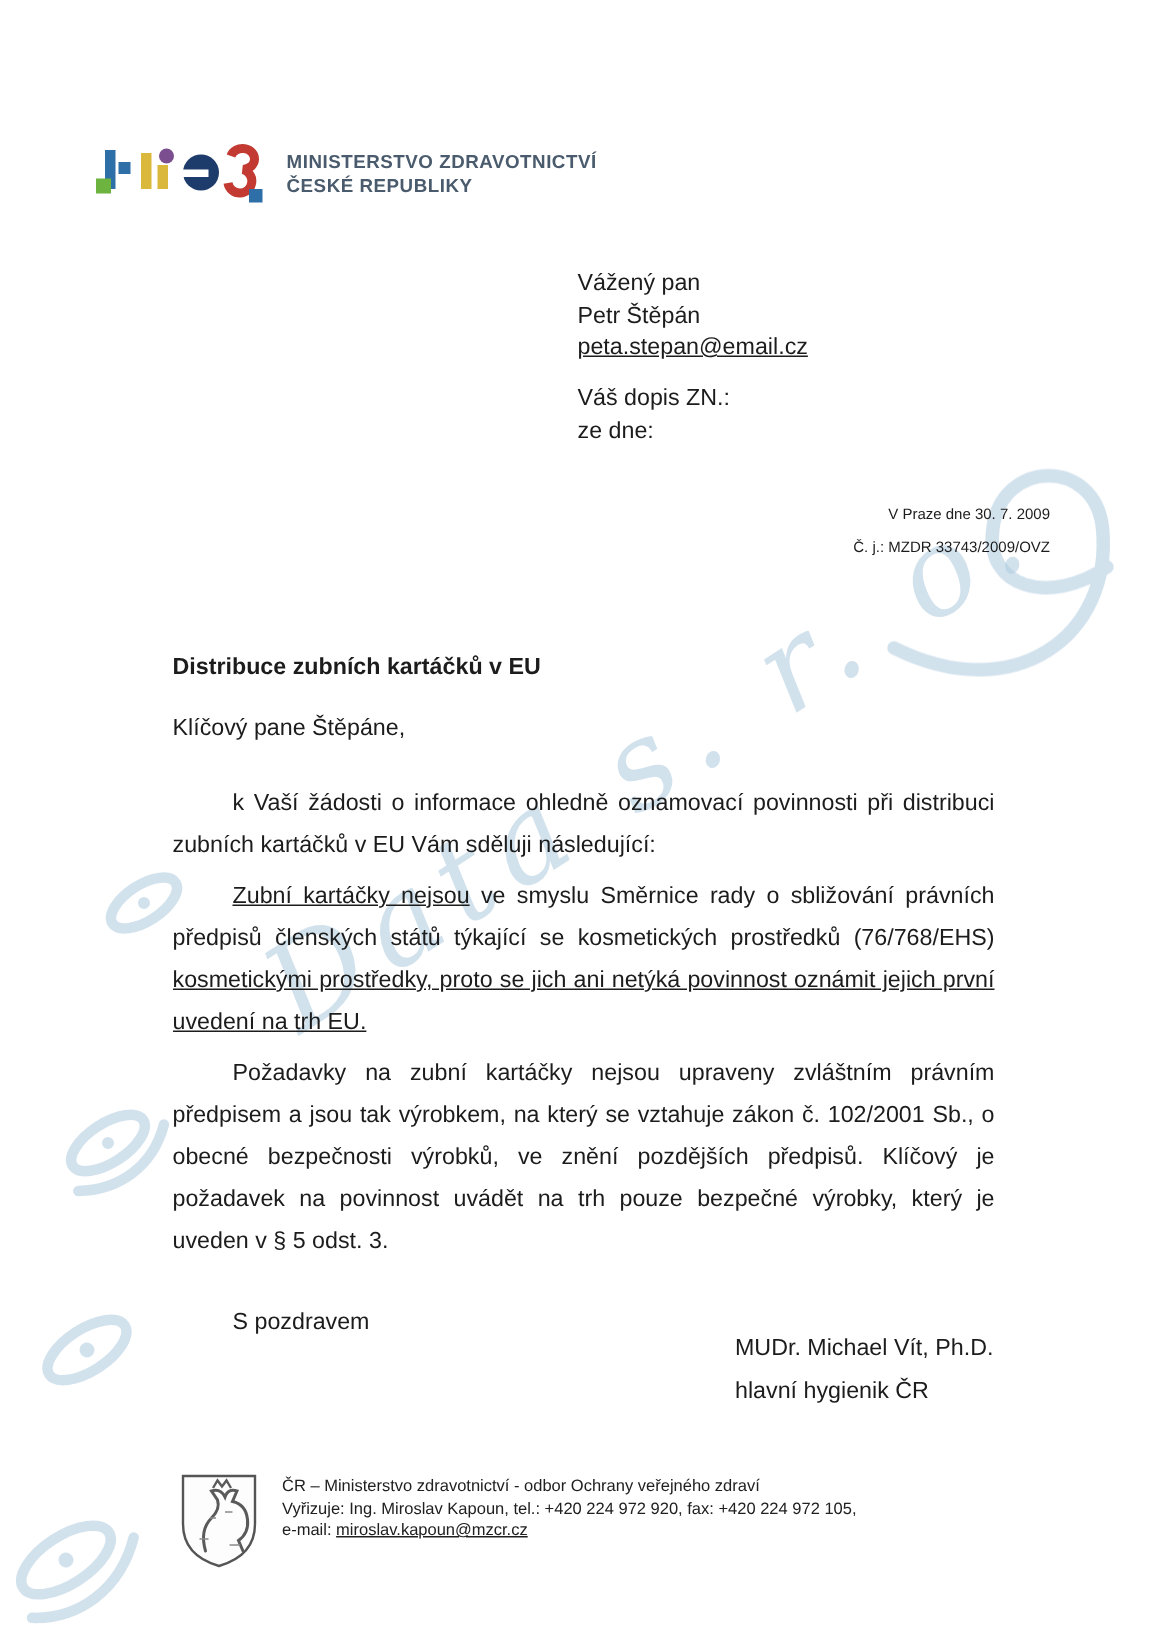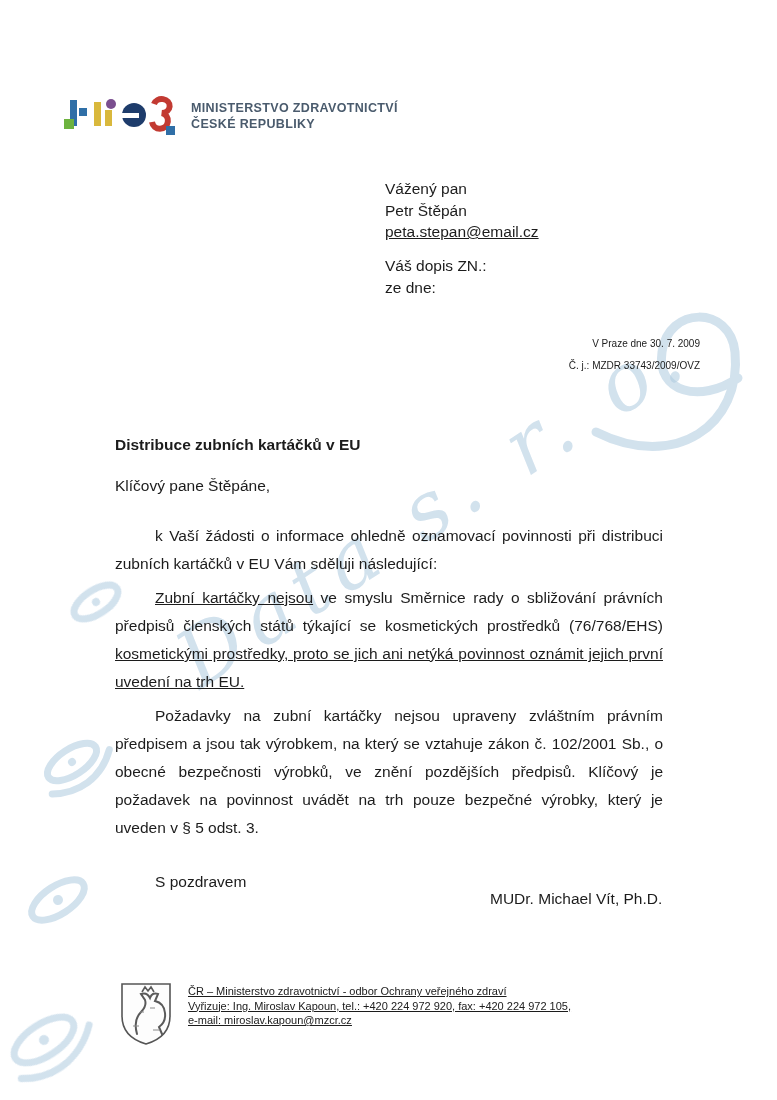--- a/index.html
+++ b/index.html
@@ -27,21 +27,21 @@
 
   
   .bodytext { left:115px; top:472px; width:548px; font-size:15.5px; }
   .bodytext p { text-align:justify; text-indent:40px; line-height:28px; margin:0 0 6px; }
   .bodytext p.greet   { text-indent:0; text-align:left; margin-bottom:22px; }
   .bodytext p.closing { text-align:left; margin-top:26px; }
 
   .signature { left:490px; top:884px; font-size:15.5px; line-height:29px; }
 
   
-  .footer { left:120px; top:982px; display:flex; align-items:flex-start; gap:16px;text-decoration:underline; }
+  .footer { left:120px; top:982px; display:flex; align-items:flex-start; gap:16px; }
   .footer-text { font-size:11px; line-height:14.5px; color:#202020; padding-top:2px; }
 
   .u { text-decoration:underline; color:inherit; cursor:pointer; }
 </style>
 </head>
 <body>
 
 <div class="page">
 
   <svg class="watermark" width="777" height="1100" viewBox="0 0 777 1100">
@@ -109,20 +109,21 @@
   <div class="layer bodytext">
     <p class="greet">Klíčový pane Štěpáne,</p>
     <p>k Vaší žádosti o informace ohledně oznamovací povinnosti při distribuci zubních kartáčků v EU Vám sděluji následující:</p>
     <p><span class="u">Zubní kartáčky nejsou</span><span> ve smyslu Směrnice rady o sbližování právních předpisů členských států týkající se kosmetických prostředků (76/768/EHS) </span><span class="u">kosmetickými prostředky, proto se jich ani netýká povinnost oznámit jejich první uvedení na trh EU.</span></p>
     <p>Požadavky na zubní kartáčky nejsou upraveny zvláštním právním předpisem a jsou tak výrobkem, na který se vztahuje  zákon č. 102/2001 Sb., o obecné bezpečnosti výrobků, ve znění pozdějších předpisů. Klíčový je požadavek na povinnost uvádět na trh pouze bezpečné výrobky, který je uveden v § 5 odst. 3.</p>
     <p class="closing">S pozdravem</p>
   </div>
 
   <div class="layer signature">
     <div>MUDr. Michael Vít, Ph.D.</div>
+    <div>hlavní hygienik ČR</div>
   </div>
 
   <div class="layer footer">
     <svg width="52" height="64" viewBox="0 0 52 64">
       <path d="M2 2 H50 V34 Q50 55 26 62 Q2 55 2 34 Z" fill="#fdfdfd" stroke="#555" stroke-width="1.6"></path>
       <path d="M22 10 l3 -5 3 4 3 -4 3 5" fill="none" stroke="#5a5a5a" stroke-width="1.6"></path>
       <path d="M17 52 q-4 -14 4 -22 q6 -6 4 -12 l-4 -6 q6 -2 9 4 q2 -6 8 -4 l-3 7 q9 2 10 12 q1 9 -6 14 l3 7" fill="none" stroke="#5a5a5a" stroke-width="2" stroke-linecap="round"></path>
       <path d="M13 44 h6 M33 48 h7 M20 30 h4 M30 26 h5" stroke="#8a8a8a" stroke-width="1"></path>
     </svg>
     <div class="footer-text">

